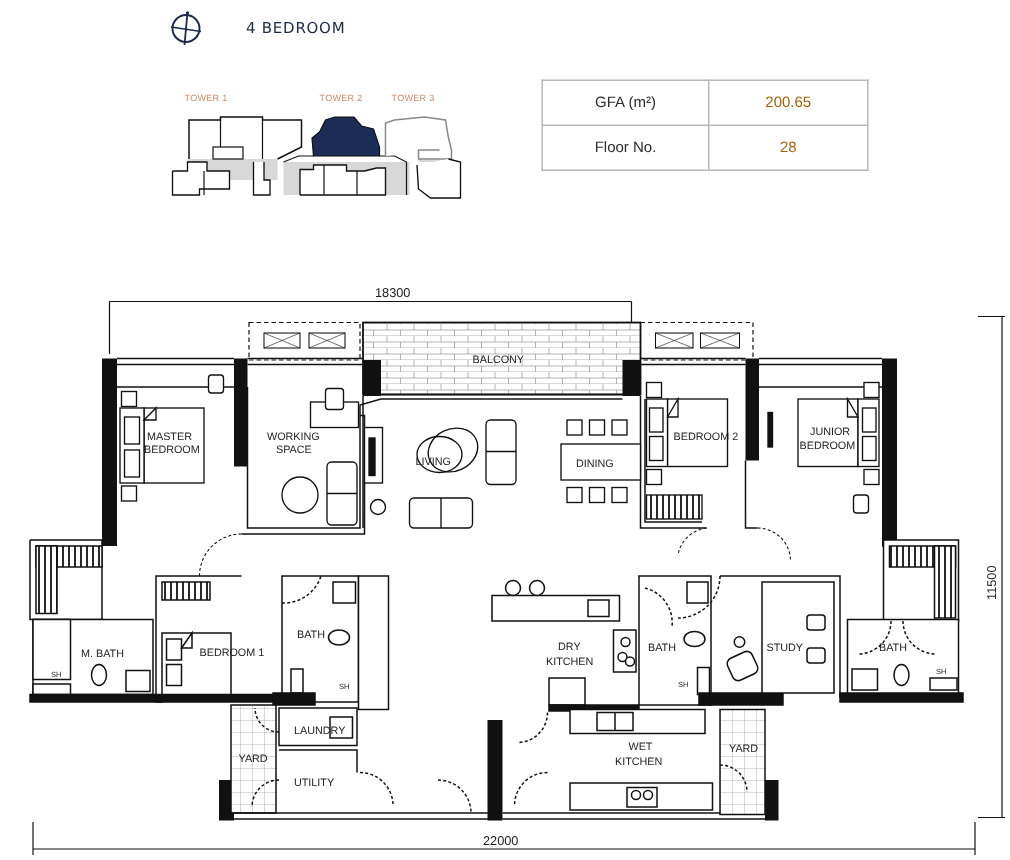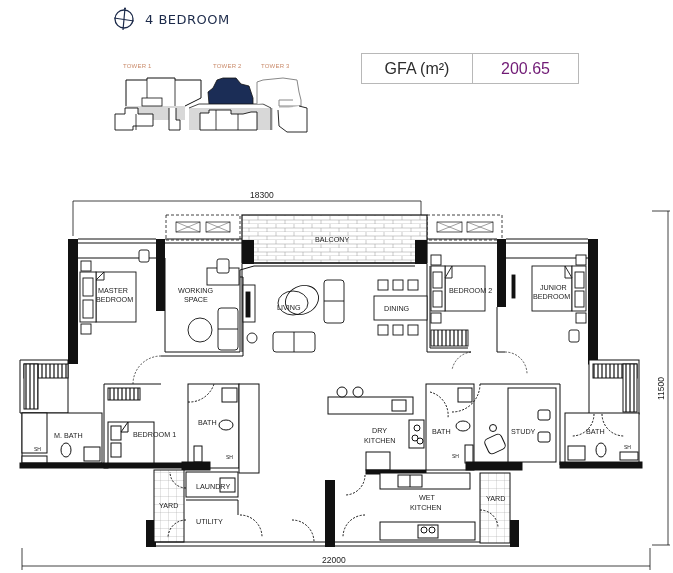--- a/index.html
+++ b/index.html
@@ -1,25 +1,25 @@
 <!DOCTYPE html>
 <html><head>
 <meta charset="utf-8">
 <style>
   html,body{margin:0;padding:0;background:#ffffff;}
   body{width:673px;height:573px;position:relative;overflow:hidden;font-family:"Liberation Sans",sans-serif;}
   .header{position:absolute;left:112px;top:6px;height:26px;display:flex;align-items:center;}
   .compass{width:24px;height:24px;}
-  .unit-title{margin-left:9px;font-size:13px;letter-spacing:0.5px;color:#1c2a4a;font-family:"DejaVu Sans",sans-serif;}
+  .unit-title{margin-left:28px;font-size:10px;letter-spacing:0.5px;color:#1c2a4a;font-family:"DejaVu Sans",sans-serif;}
   .keyplan{position:absolute;left:103px;top:58px;width:215px;height:76px;}
   .tower-label{position:absolute;top:5px;font-size:6px;color:#c98a6a;letter-spacing:0.2px;}
-  .area-table{position:absolute;left:361px;top:53px;width:218px;border-collapse:collapse;font-size:16px;color:#333;}
+  .area-table{position:absolute;left:361px;top:53px;width:218px;border-collapse:collapse;font-size:10px;color:#333;}
   .area-table td{border:1px solid #b8b8b8;height:29px;text-align:center;padding:0;}
   .area-table td.lbl{width:110px;color:#2c2c2c;}
-  .area-table td.val{color:#701a75;}
+  .area-table td.val{color:#a16207;}
   .plan{position:absolute;left:0;top:185px;width:673px;height:388px;}
   .room-label{font-family:"Liberation Sans",sans-serif;font-size:7.2px;fill:#222;}
   .dim-label{font-family:"Liberation Sans",sans-serif;font-size:8.5px;fill:#222;}
 </style>
 </head>
 <body>
 
 <div class="header">
   <svg class="compass" viewBox="0 0 24 24">
     <circle cx="12" cy="12" r="9" fill="none" stroke="#1c2a4a" stroke-width="1.3"></circle>
@@ -58,20 +58,24 @@
     <polyline points="154,46 154,24 160,22 180,20 194,22 196,34 198,42 198,48 176,48 176,42 190,42" fill="#fff" stroke="#888" stroke-width="1"></polyline>
     <polyline points="175,52 176,68 184,74 204,74 204,50 196,48" fill="#fff" stroke="#111" stroke-width="0.9"></polyline>
   </svg>
 </div>
 
 <table class="area-table">
   <tbody>
       <tr>
     <td class="lbl">GFA (m²)</td>
     <td class="val">200.65</td>
+  </tr>
+  <tr>
+    <td class="lbl">Floor No.</td>
+    <td class="val">28</td>
   </tr>
 </tbody>
   </table>
 
 <svg class="plan" viewBox="0 185 673 388">
   <defs>
     <pattern id="brick" width="18" height="8" patternUnits="userSpaceOnUse">
       <rect width="18" height="8" fill="#fff"></rect>
       <line x1="0" y1="4" x2="18" y2="4" stroke="#999" stroke-width="0.5"></line>
       <line x1="0" y1="8" x2="18" y2="8" stroke="#999" stroke-width="0.5"></line>

